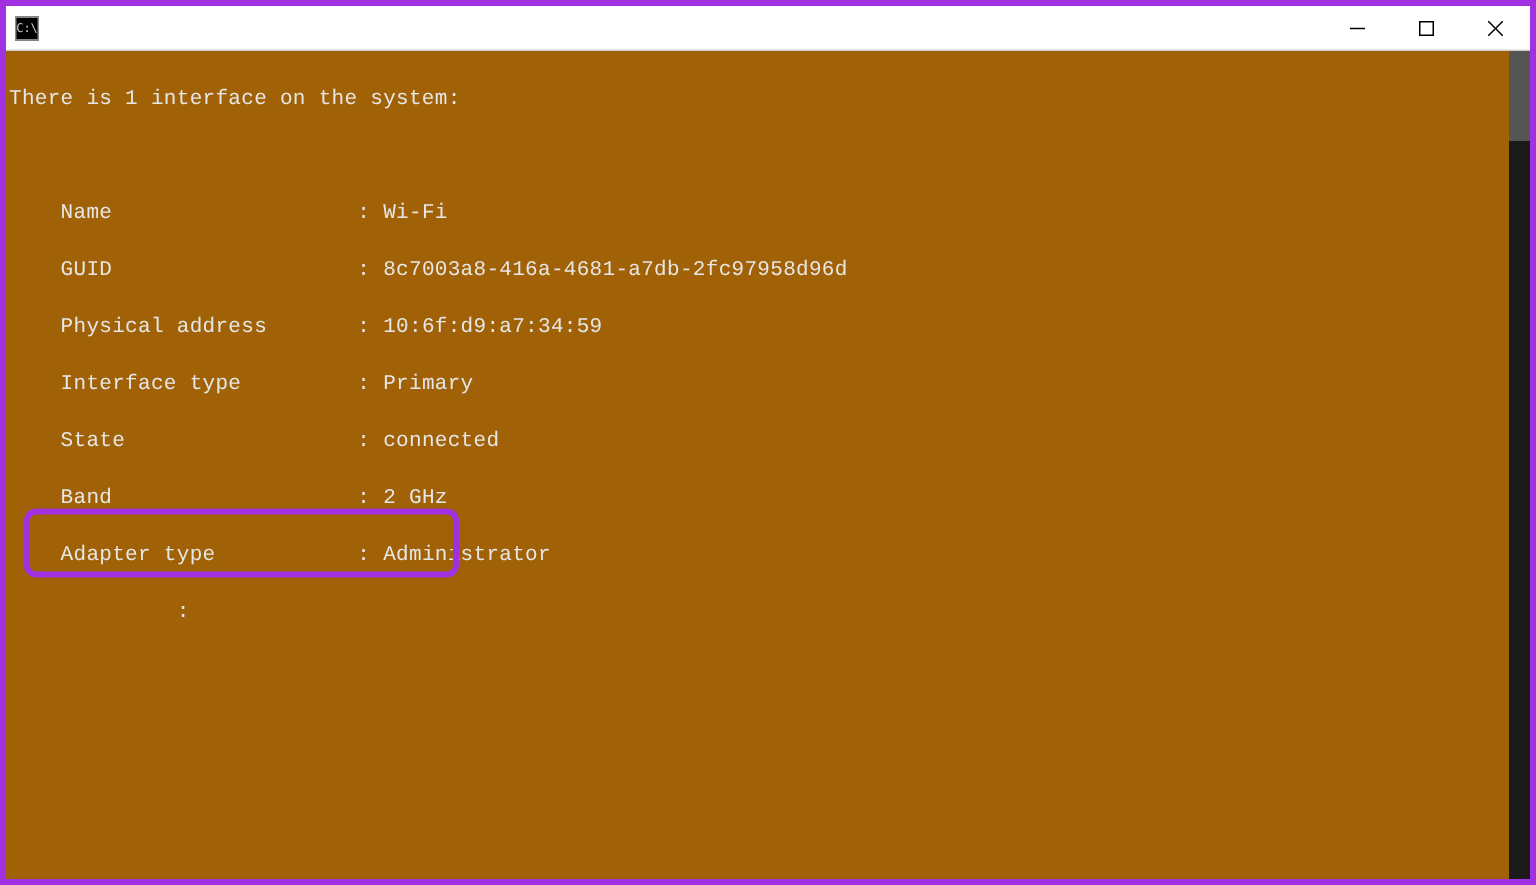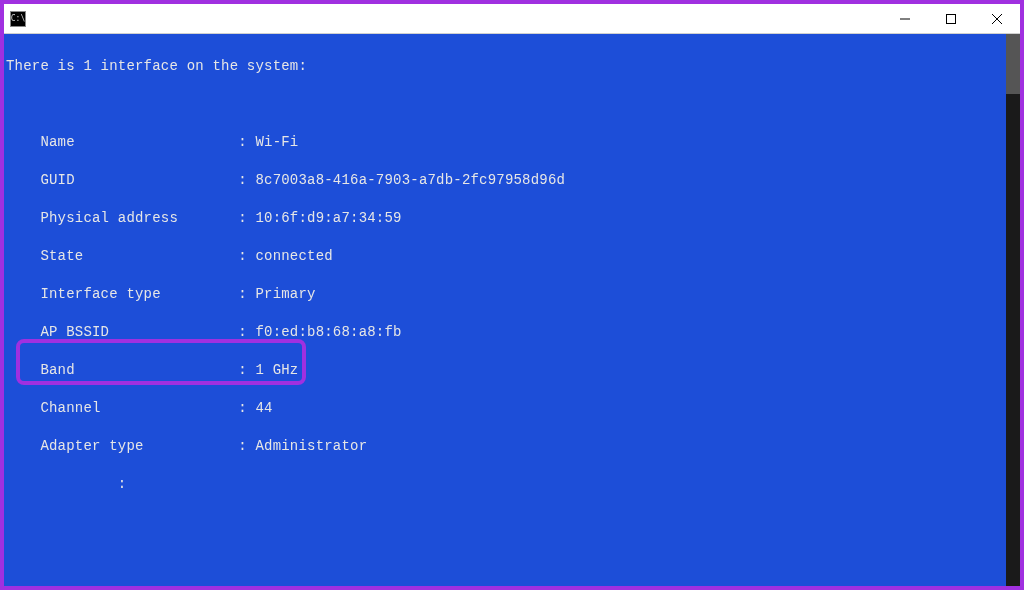--- a/index.html
+++ b/index.html
@@ -65,21 +65,21 @@
     height: 60px;
     background: #555;
   }
 
   .console {
     position: absolute;
     top: 30px;
     left: 0;
     right: 14px;
     bottom: 0;
-    background: #1d4ed8;
+    background: #a16207;
     color: #e6e6e6;
     font-size: 14px;
     line-height: 19px;
     white-space: pre;
     padding: 4px 0 0 2px;
     letter-spacing: 0.2px;
   }
   .row { white-space: pre; }
   .highlight-box {
     position: absolute;
@@ -111,27 +111,25 @@
           <line x1="0" y1="0" x2="10" y2="10" stroke="#000" stroke-width="1"></line>
           <line x1="10" y1="0" x2="0" y2="10" stroke="#000" stroke-width="1"></line>
         </svg>
     </div>
   </div>
 
   <div class="console">
 <div class="row">There is 1 interface on the system:</div>
 <div class="row"> </div>
 <div class="row">    <span>Name</span>                   : <span>Wi-Fi</span></div>
-<div class="row">    <span>GUID</span>                   : <span>8c7003a8-416a-7903-a7db-2fc97958d96d</span></div>
+<div class="row">    <span>GUID</span>                   : <span>8c7003a8-416a-4681-a7db-2fc97958d96d</span></div>
 <div class="row">    <span>Physical address</span>       : <span>10:6f:d9:a7:34:59</span></div>
+<div class="row">    <span>Interface type</span>         : <span>Primary</span></div>
 <div class="row">    <span>State</span>                  : <span>connected</span></div>
-<div class="row">    <span>Interface type</span>         : <span>Primary</span></div>
-<div class="row">    <span>AP BSSID</span>               : <span>f0:ed:b8:68:a8:fb</span></div>
-<div class="row">    <span>Band</span>                   : <span>1 GHz</span></div>
-<div class="row">    <span>Channel</span>                : <span>44</span></div>
+<div class="row">    <span>Band</span>                   : <span>2 GHz</span></div>
 <div class="row">    <span>Adapter type</span>           : <span>Administrator</span></div>
 <div class="row">             : </div>
 
 
 
 
 
 
 
 

